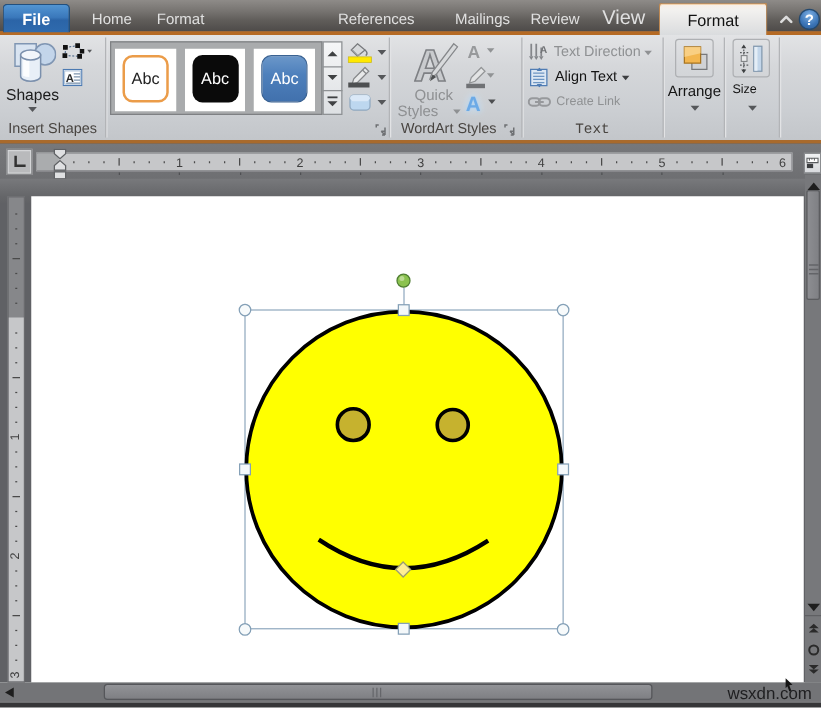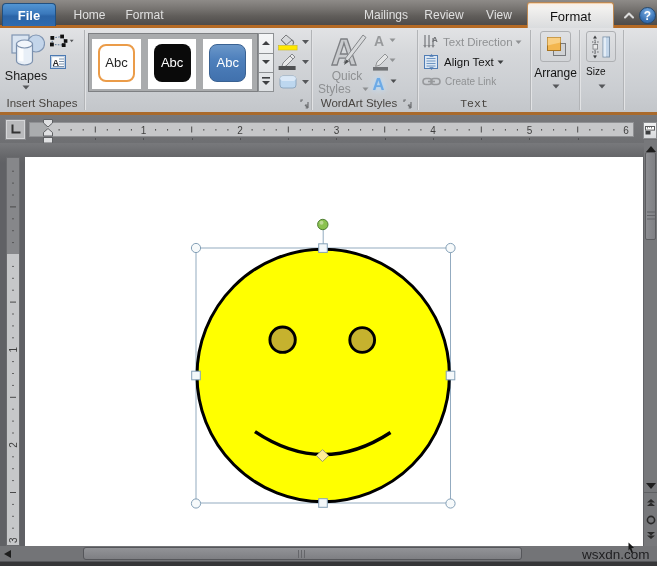--- a/index.html
+++ b/index.html
@@ -10,23 +10,24 @@
 <div id="stage">
 
 <div class="abs" style="left:0;top:0;width:657px;height:25px;background:linear-gradient(#8e8b88,#777471 35%,#605d5a 65%,#4e4b49);"></div>
 <div class="abs" style="left:0;top:25px;width:657px;height:3px;background:#b56a24;"></div>
 
 <div class="abs" style="left:2px;top:3px;width:54px;height:23px;border-radius:4px 4px 0 0;background:linear-gradient(#5295d3,#3a78bb 45%,#2b64a7 55%,#2f6bae);border:1px solid #22507f;border-bottom:none;"></div>
 <div class="abs" style="left:2px;top:8px;width:54px;height:16px;color:#ffffff;font-size:13px;font-weight:bold;text-align:center;">File</div>
 
 <div class="abs" style="left:62px;top:6px;width:55px;height:18px;color:#e0e0e0;font-size:12px;text-align:center;line-height:18px;">Home</div>
 <div class="abs" style="left:117px;top:6px;width:55px;height:18px;color:#e0e0e0;font-size:12px;text-align:center;line-height:18px;">Format</div>
+<div class="abs" style="left:258px;top:6px;width:86px;height:18px;color:#e0e0e0;font-size:12px;text-align:center;line-height:18px;">References</div>
 <div class="abs" style="left:348px;top:6px;width:76px;height:18px;color:#e0e0e0;font-size:12px;text-align:center;line-height:18px;">Mailings</div>
 <div class="abs" style="left:413px;top:6px;width:62px;height:18px;color:#e0e0e0;font-size:12px;text-align:center;line-height:18px;">Review</div>
-<div class="abs" style="left:475px;top:6px;width:48px;height:18px;color:#e0e0e0;font-size:12px;text-align:center;line-height:18px;">View</div>
+<div class="abs" style="left:475px;top:6px;width:48px;height:18px;color:#e0e0e0;font-size:16px;text-align:center;line-height:18px;">View</div>
 
 <div class="abs" style="left:527px;top:2px;width:87px;height:26px;border-radius:3px 3px 0 0;background:linear-gradient(#f9efe6,#f2f1ef 22%,#e6e6e6 60%,#dadcde);border:1px solid #bd8954;border-bottom:none;box-shadow:inset 0 1px 0 #f3d2ad;"></div>
 <div class="abs" style="left:527px;top:9px;width:87px;height:16px;color:#111111;font-size:13px;text-align:center;">Format</div>
 
 <svg class="abs" style="left:623px;top:11px;" width="12" height="9" viewBox="0 0 12 9">
       <path d="M2 6.5 L6 2.5 L10 6.5" fill="none" stroke="#dcdcdc" stroke-width="2.1" stroke-linecap="round" stroke-linejoin="round"></path>
     </svg>
 <div class="abs" style="left:639px;top:7px;width:17px;height:17px;border-radius:50%;background:radial-gradient(circle at 50% 28%,#7db0e4,#3b74b6 60%,#2a5c99);border:1px solid #24496f;"></div>
 <div class="abs" style="left:639px;top:9px;width:17px;height:14px;color:#ffffff;font-size:12px;font-weight:bold;text-align:center;">?</div>
 

